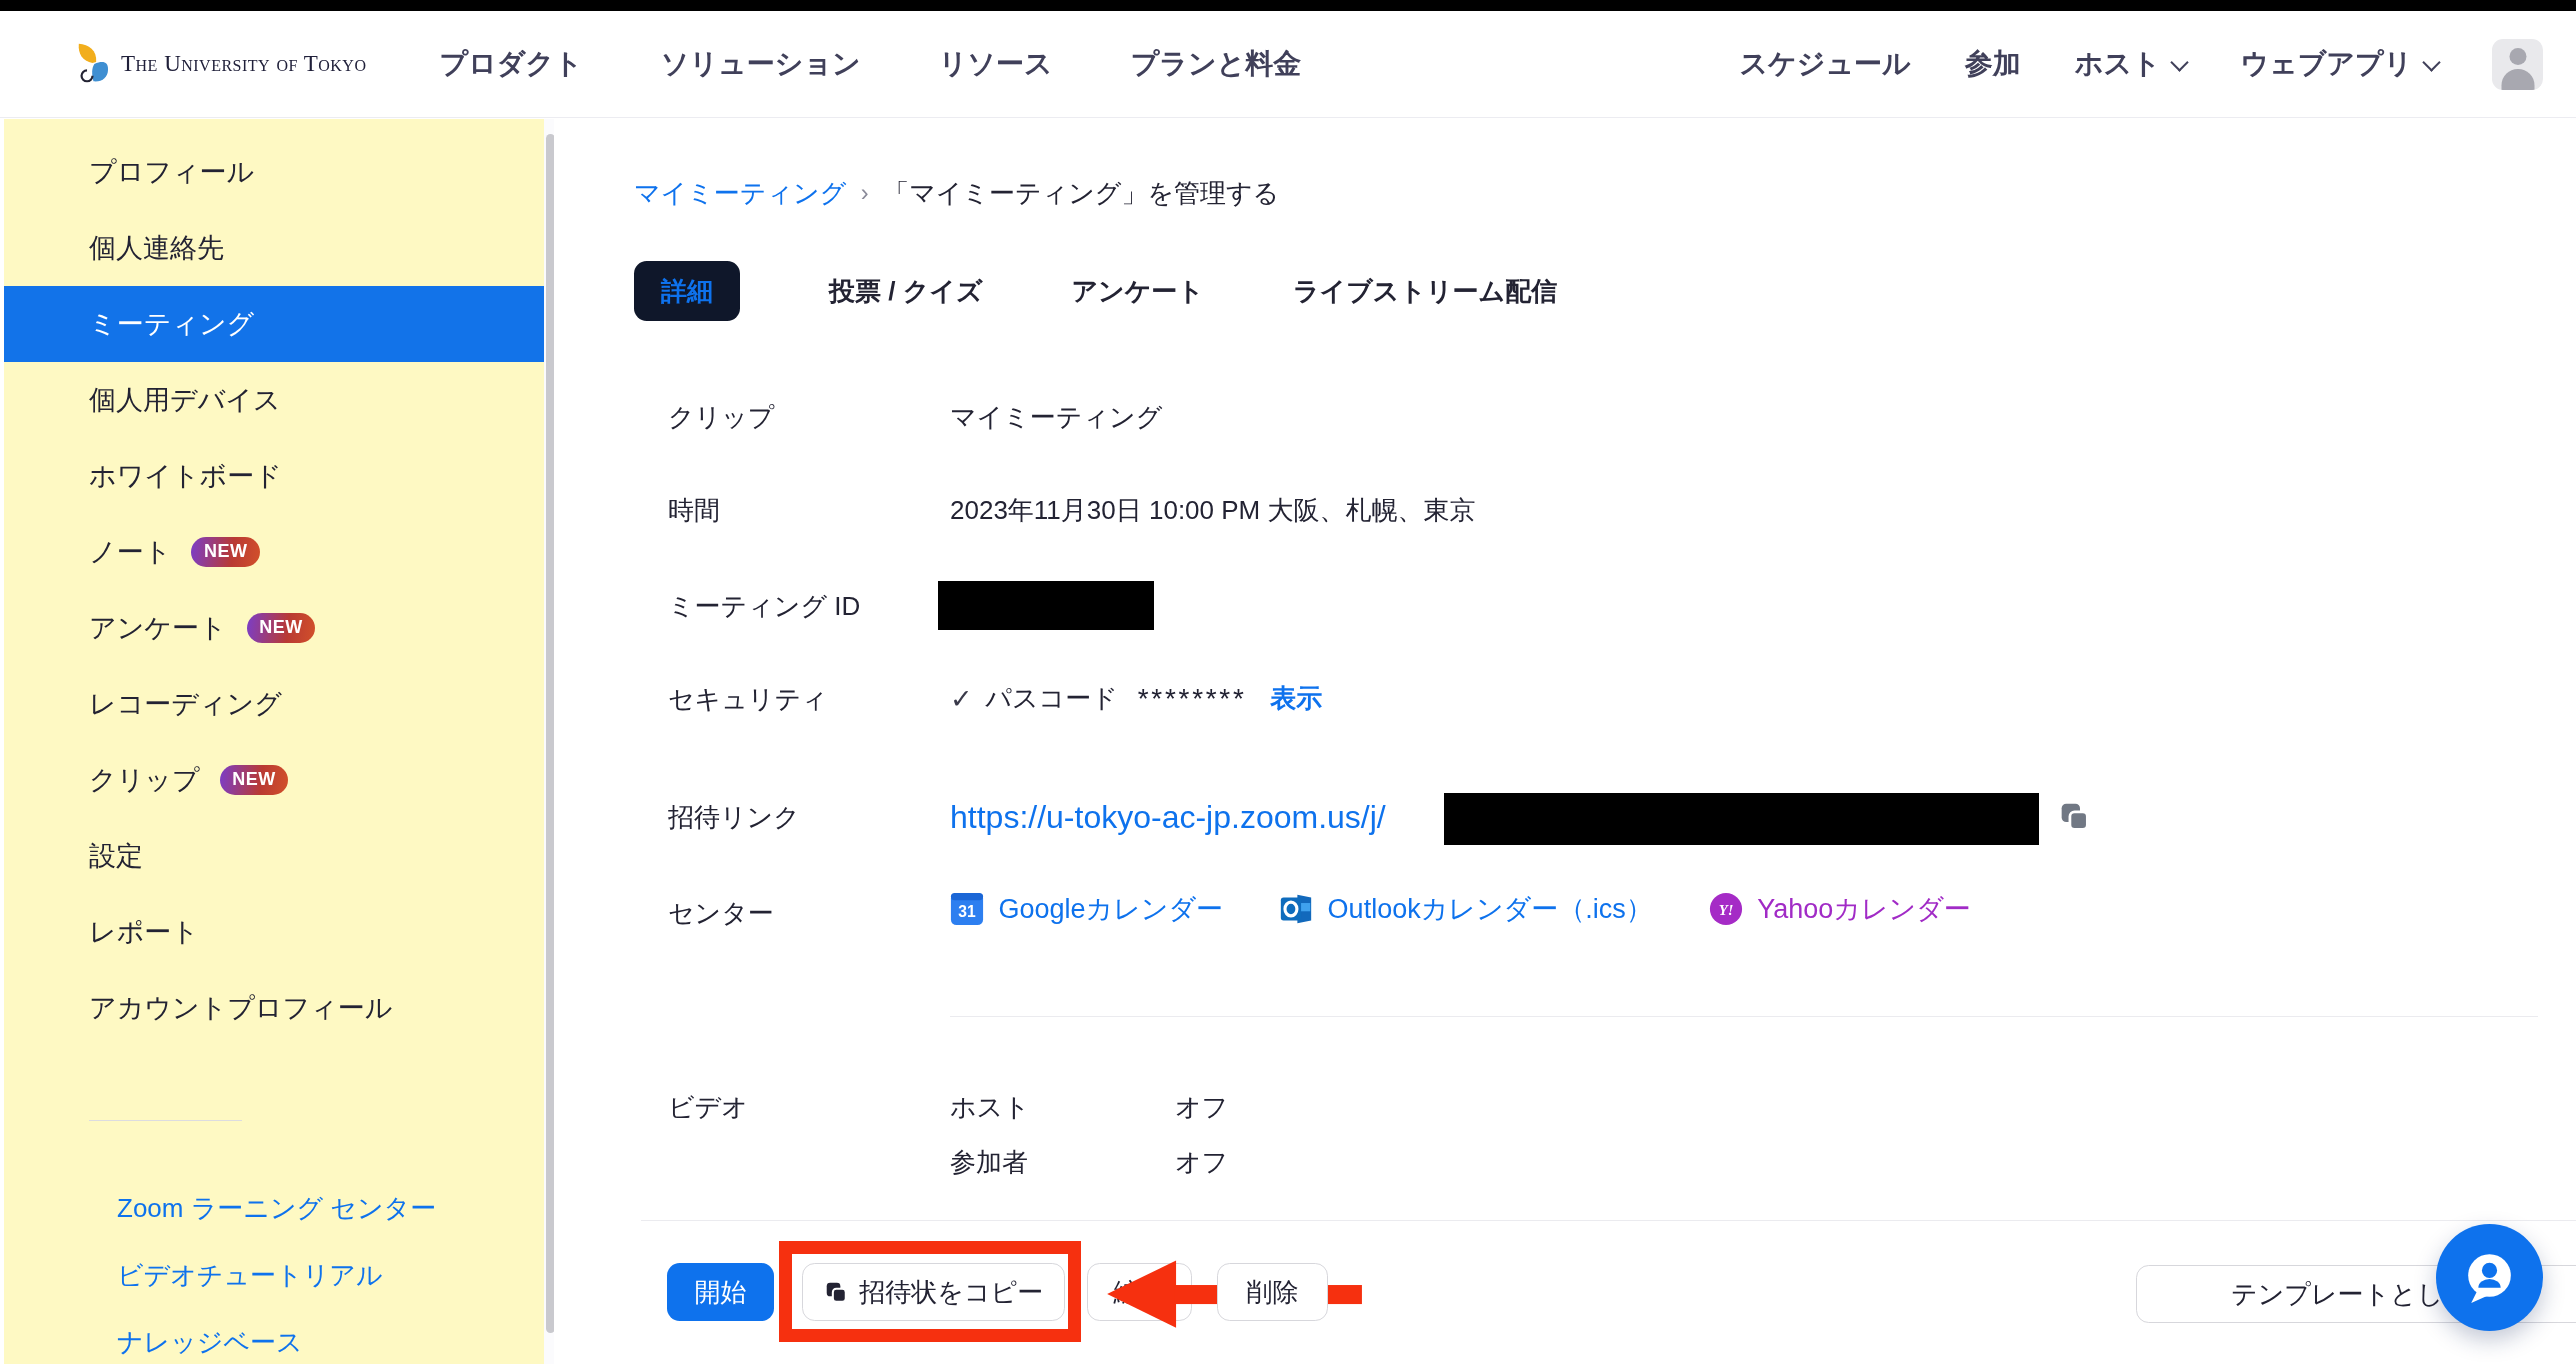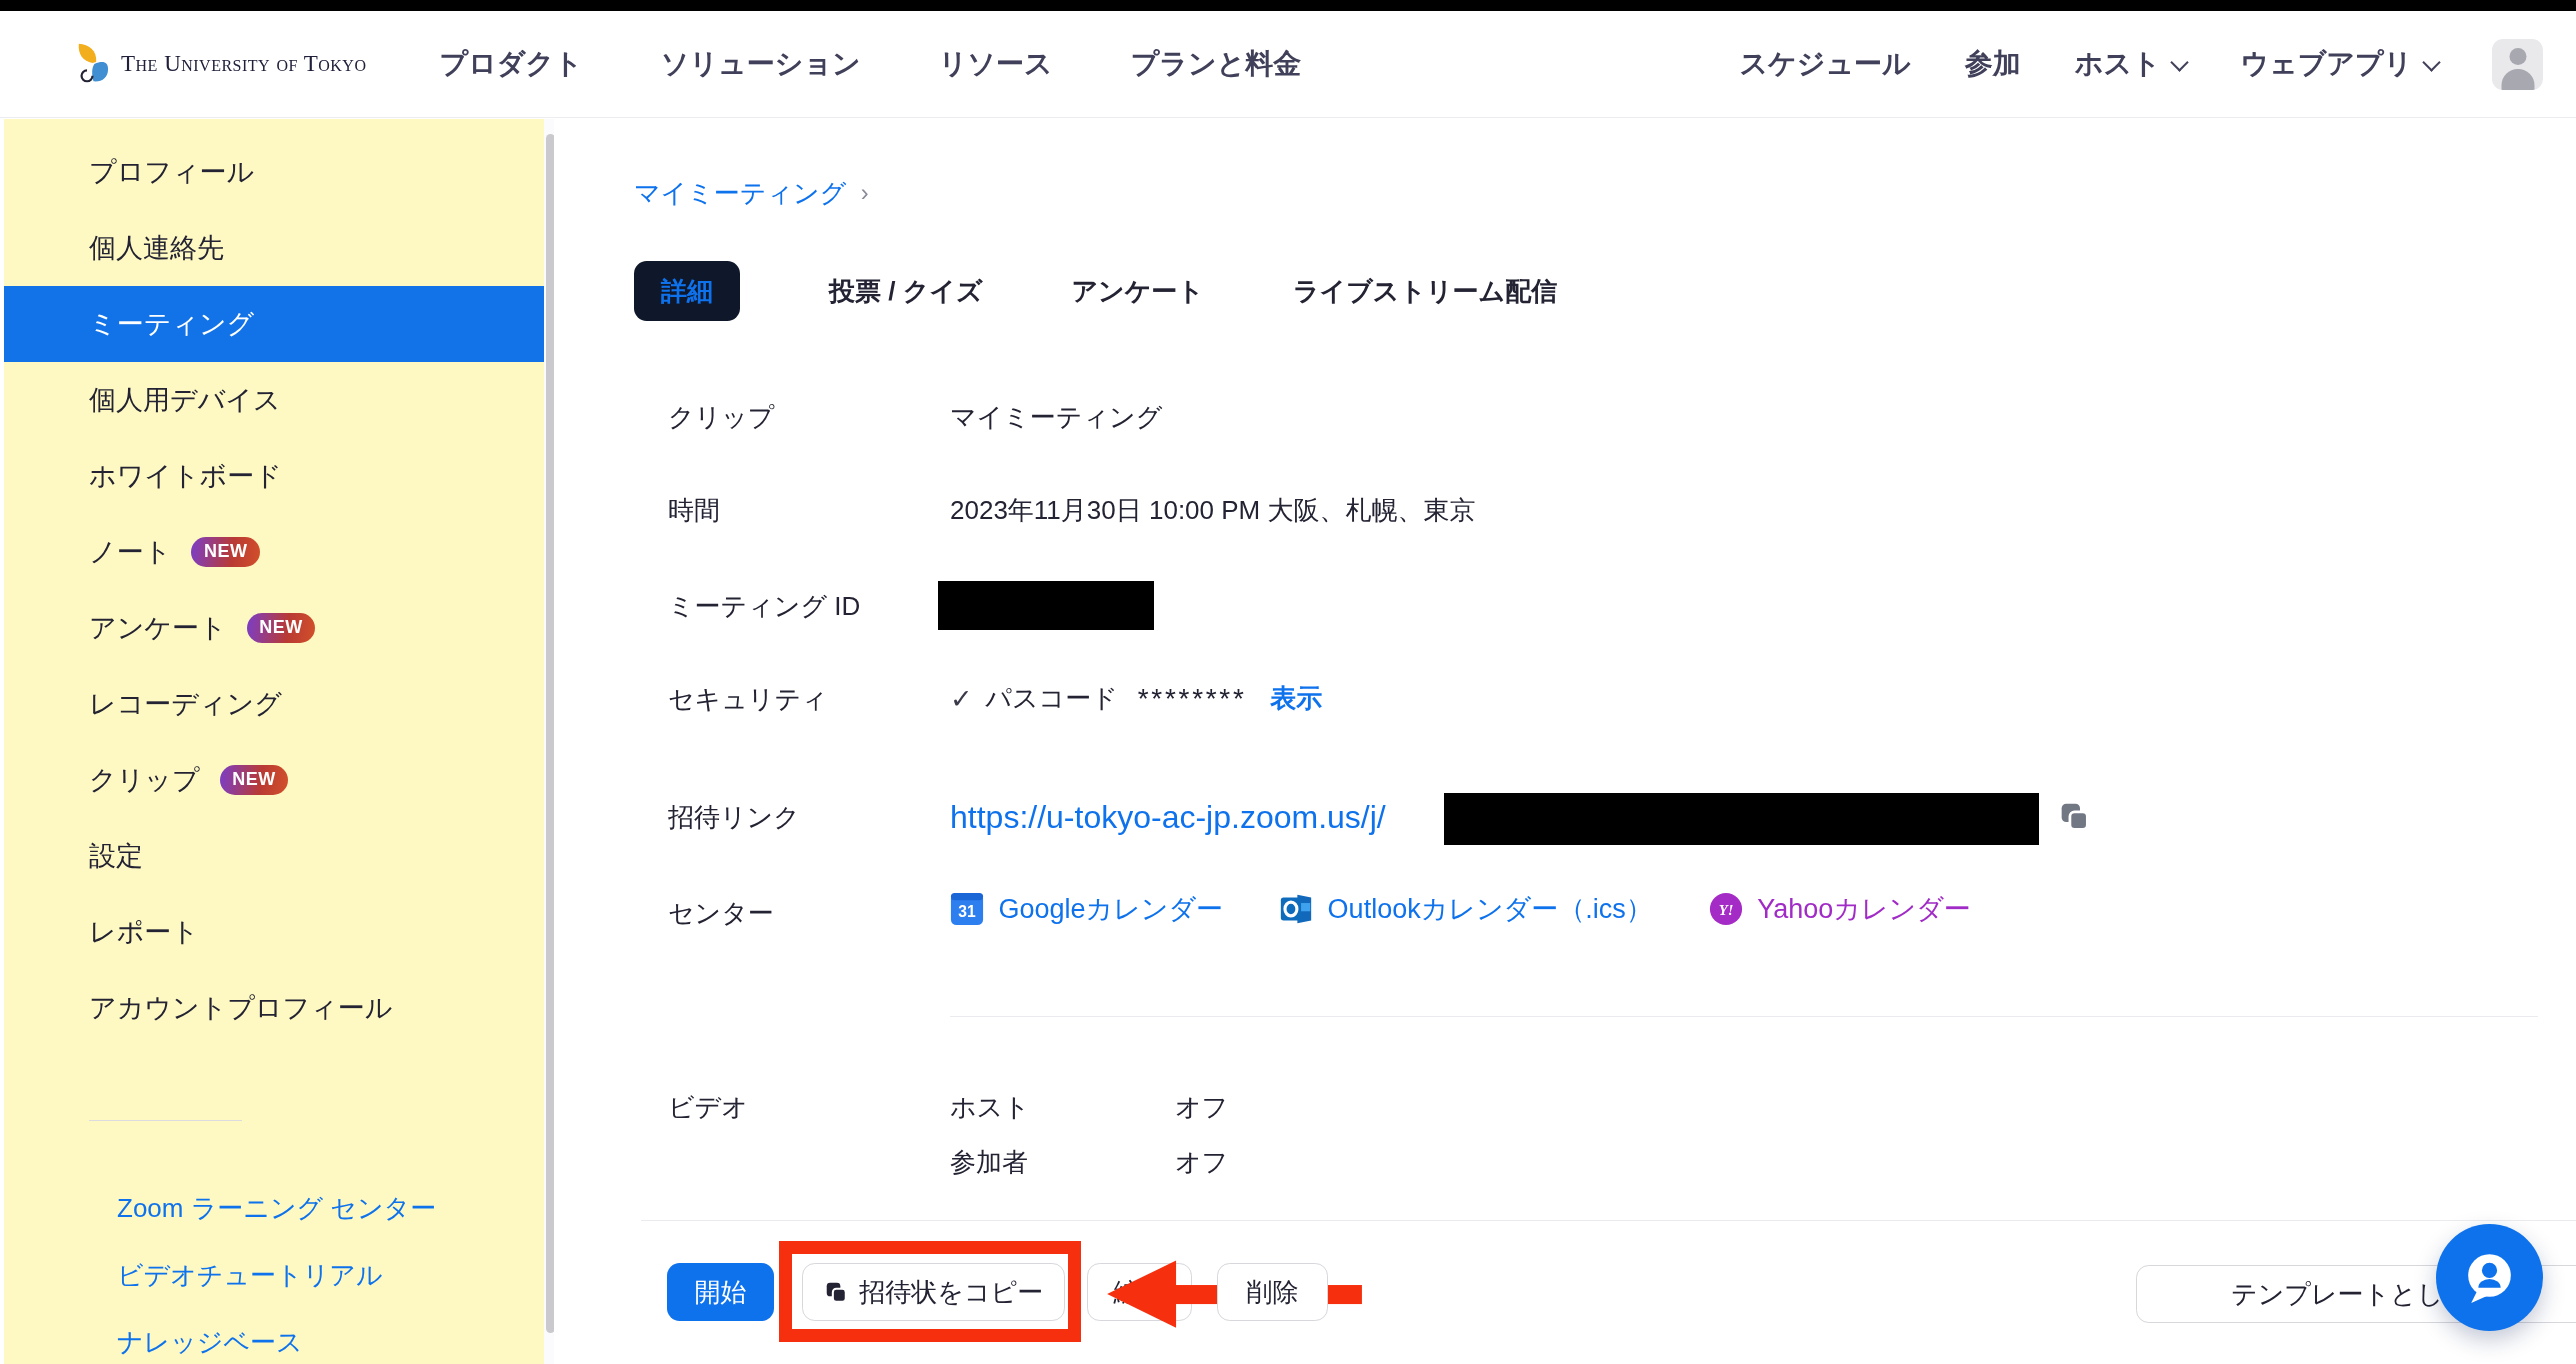--- a/index.html
+++ b/index.html
@@ -174,20 +174,21 @@
       <a>ビデオチュートリアル</a>
       <a>ナレッジベース</a>
     </div>
   </aside>
 
   <main class="content">
 
     <div class="breadcrumb">
       <span class="bc-link">マイミーティング</span>
       <span class="bc-sep">›</span>
+      <span class="bc-cur">「マイミーティング」を管理する</span>
     </div>
 
     <div class="tabs">
       <span class="tab active">詳細</span>
       <span class="tab">投票 / クイズ</span>
       <span class="tab">アンケート</span>
       <span class="tab">ライブストリーム配信</span>
     </div>
 
     <div class="field-label" style="top:280px">クリップ</div>

